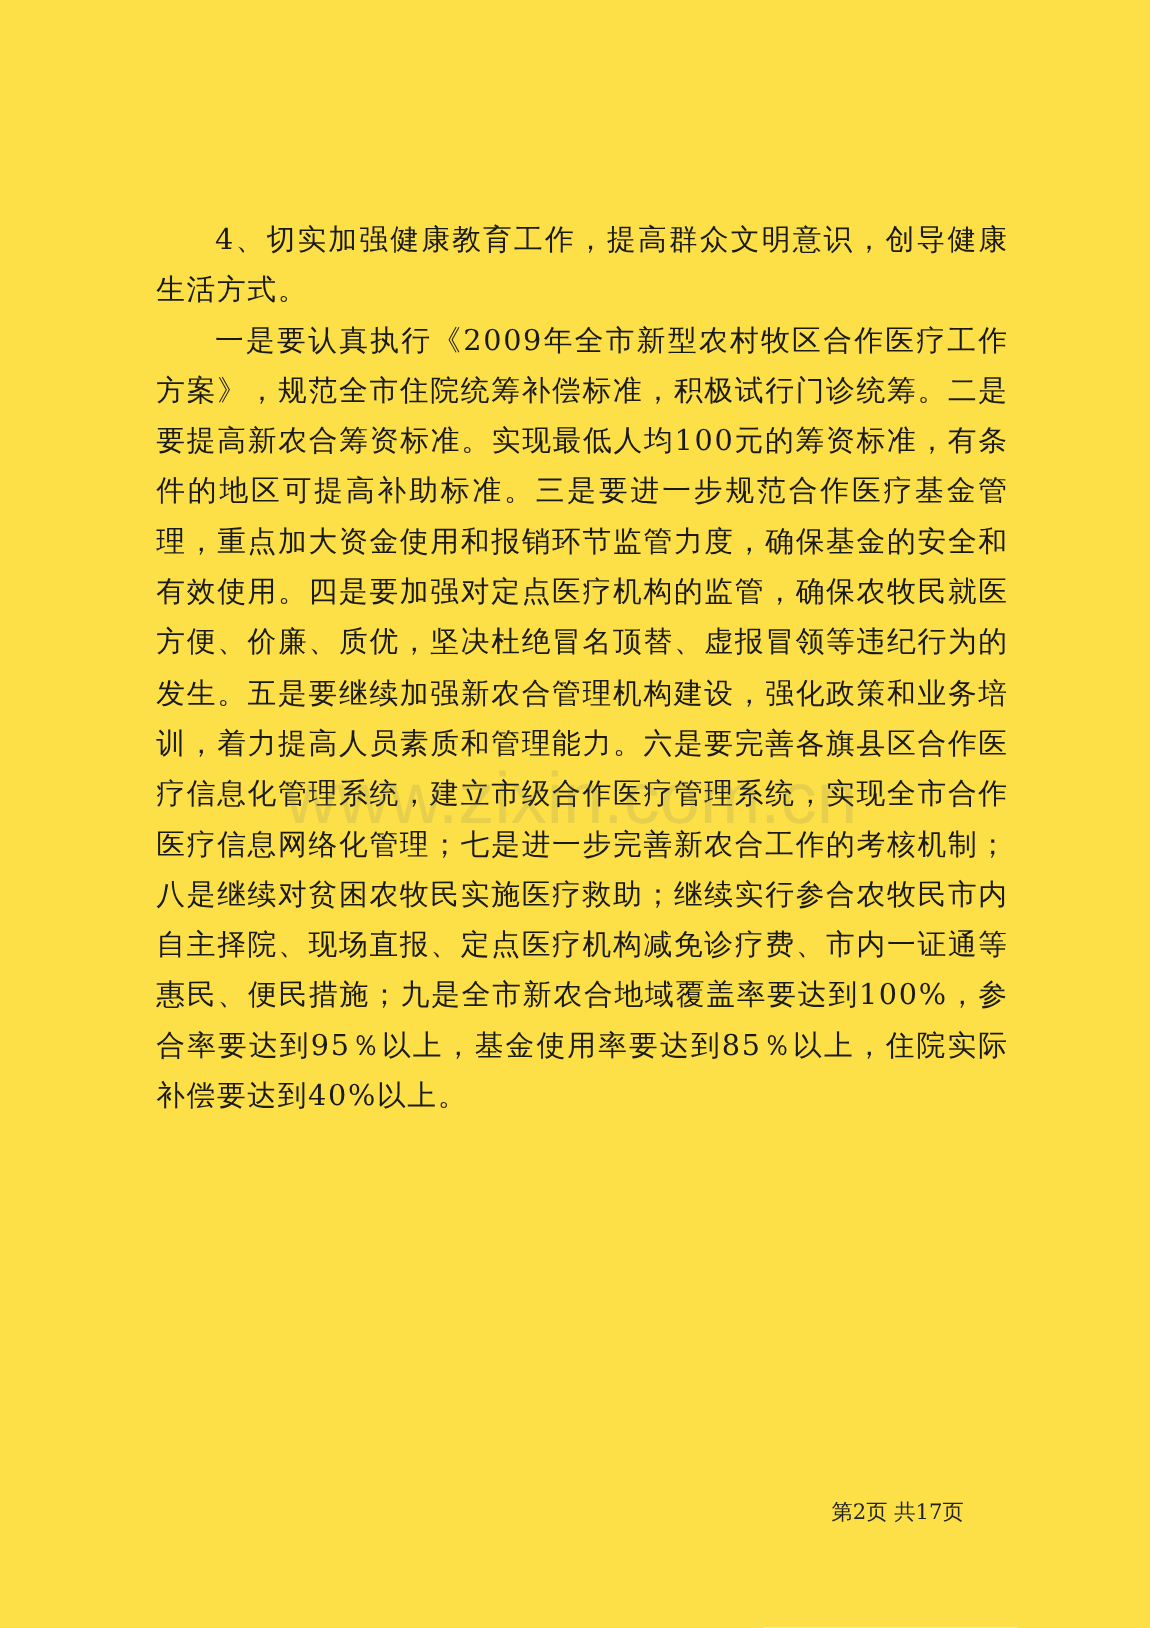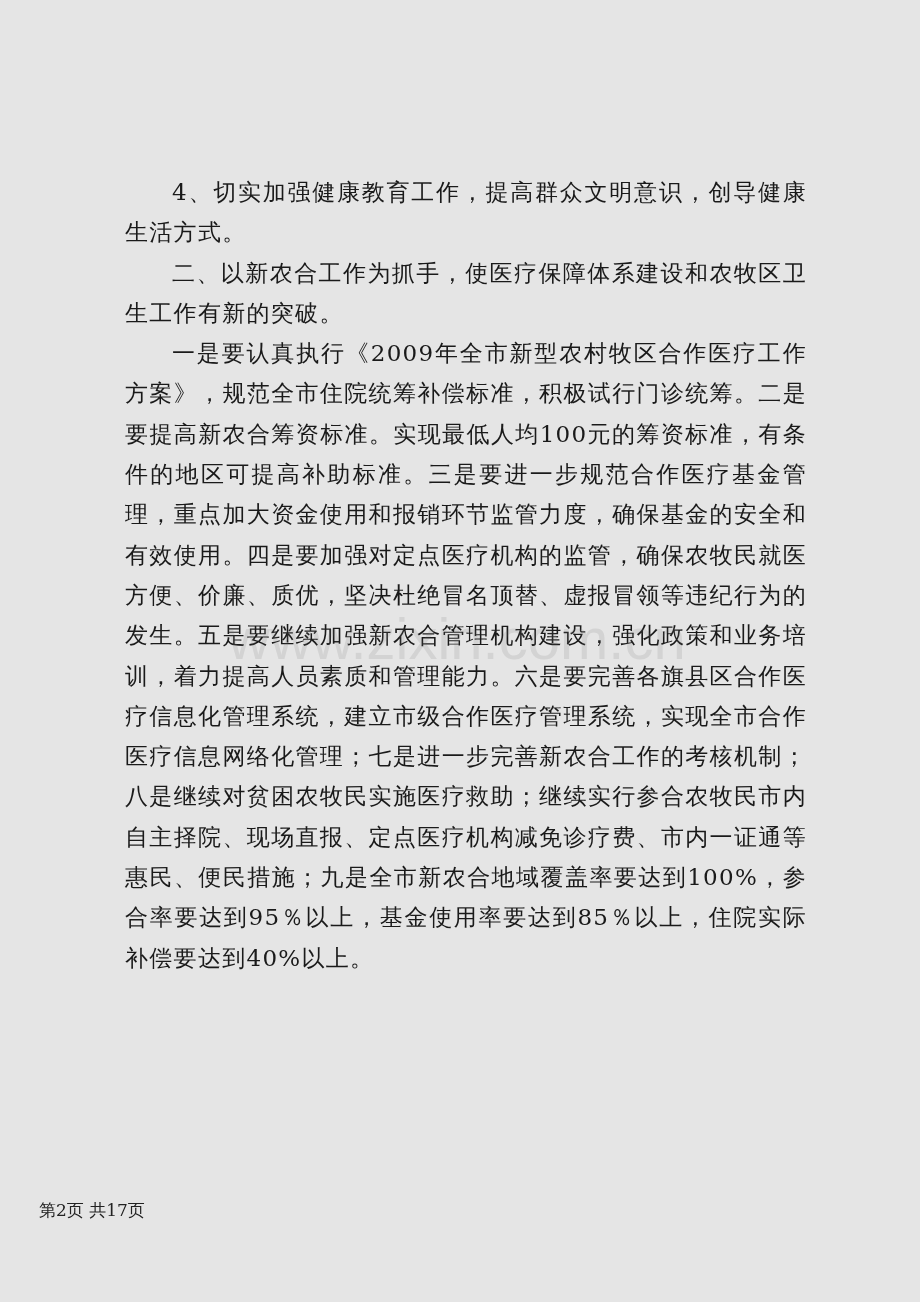--- a/index.html
+++ b/index.html
@@ -14,21 +14,21 @@
       overflow: hidden;
       font-family: "DejaVu Serif", "Liberation Serif", serif;
       color: #1a1a1a;
     }
     .page {
       position: absolute;
       left: 0;
       top: 0;
       width: 920px;
       height: 1302px;
-      background: #e5e5e5;
+      background: #fde047;
     }
     .content {
       position: absolute;
       left: 125px;
       top: 172px;
       width: 682px;
     }
     .para {
       margin: 0;
       font-size: 23px;
@@ -51,38 +51,36 @@
       color: rgba(120, 120, 120, 0.16);
       letter-spacing: 0px;
       pointer-events: none;
       white-space: nowrap;
     }
     .footer {
       position: absolute;
       left: 0;
       top: 1198px;
       width: 772px;
-      text-align: left;
+      text-align: right;
       font-size: 17px;
       line-height: 24px;
       color: #222222;
-      padding-left: 38px;
     }
     .footer span {
       margin: 0 1px;
     }
   </style>
 </head>
 <body>
 
 <div class="page">
 
   <div class="content">
     <p class="para">4、切实加强健康教育工作，提高群众文明意识，创导健康生活方式。</p>
-    <p class="para">二、以新农合工作为抓手，使医疗保障体系建设和农牧区卫生工作有新的突破。</p>
     <p class="para">一是要认真执行《2009年全市新型农村牧区合作医疗工作方案》，规范全市住院统筹补偿标准，积极试行门诊统筹。二是要提高新农合筹资标准。实现最低人均100元的筹资标准，有条件的地区可提高补助标准。三是要进一步规范合作医疗基金管理，重点加大资金使用和报销环节监管力度，确保基金的安全和有效使用。四是要加强对定点医疗机构的监管，确保农牧民就医方便、价廉、质优，坚决杜绝冒名顶替、虚报冒领等违纪行为的发生。五是要继续加强新农合管理机构建设，强化政策和业务培训，着力提高人员素质和管理能力。六是要完善各旗县区合作医疗信息化管理系统，建立市级合作医疗管理系统，实现全市合作医疗信息网络化管理；七是进一步完善新农合工作的考核机制；八是继续对贫困农牧民实施医疗救助；继续实行参合农牧民市内自主择院、现场直报、定点医疗机构减免诊疗费、市内一证通等惠民、便民措施；九是全市新农合地域覆盖率要达到100%，参合率要达到95％以上，基金使用率要达到85％以上，住院实际补偿要达到40%以上。</p>
   </div>
 
   <div class="watermark">www.zixin.com.cn</div>
 
   <div class="footer">
     <span>第2页 共17页</span>
   </div>
 
 </div>

